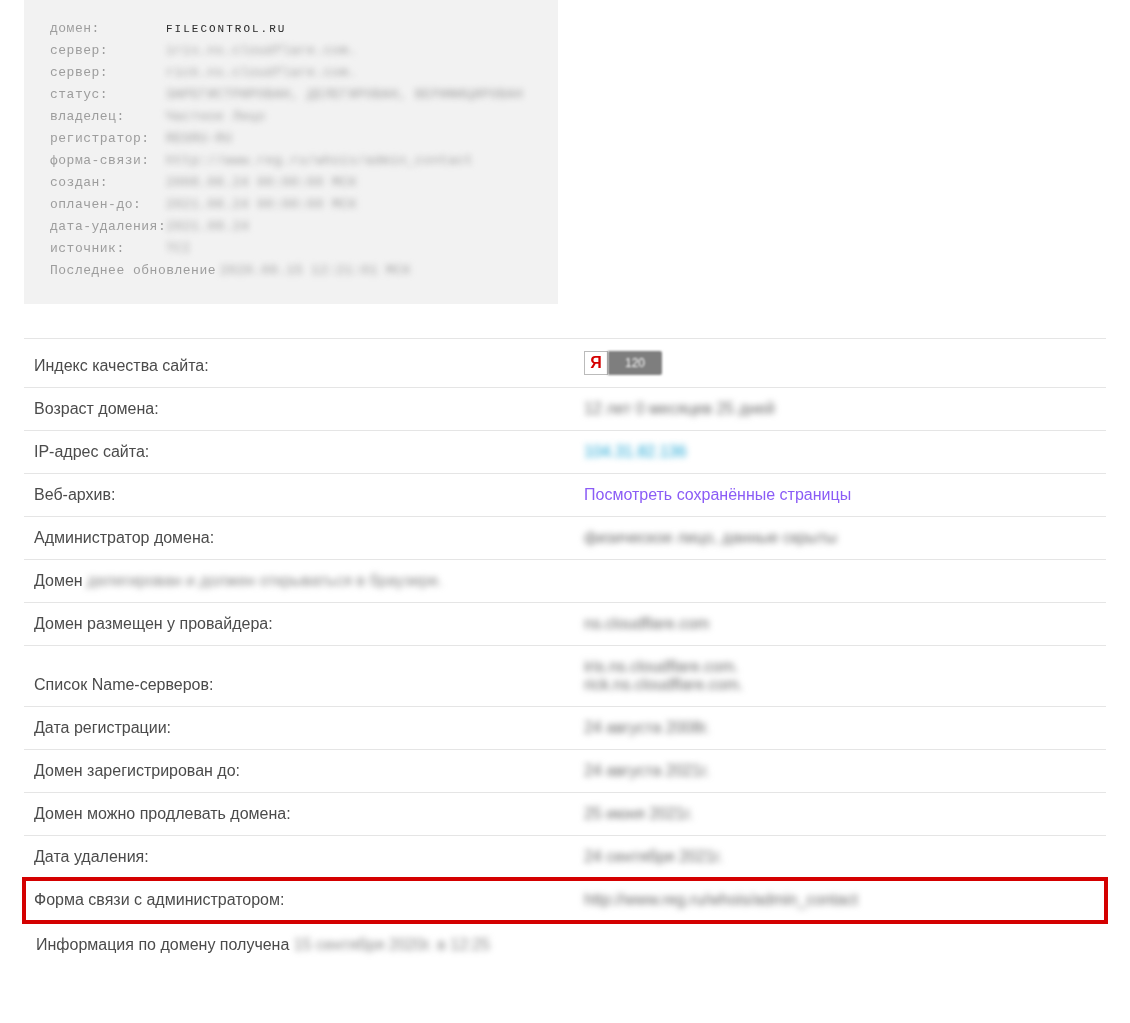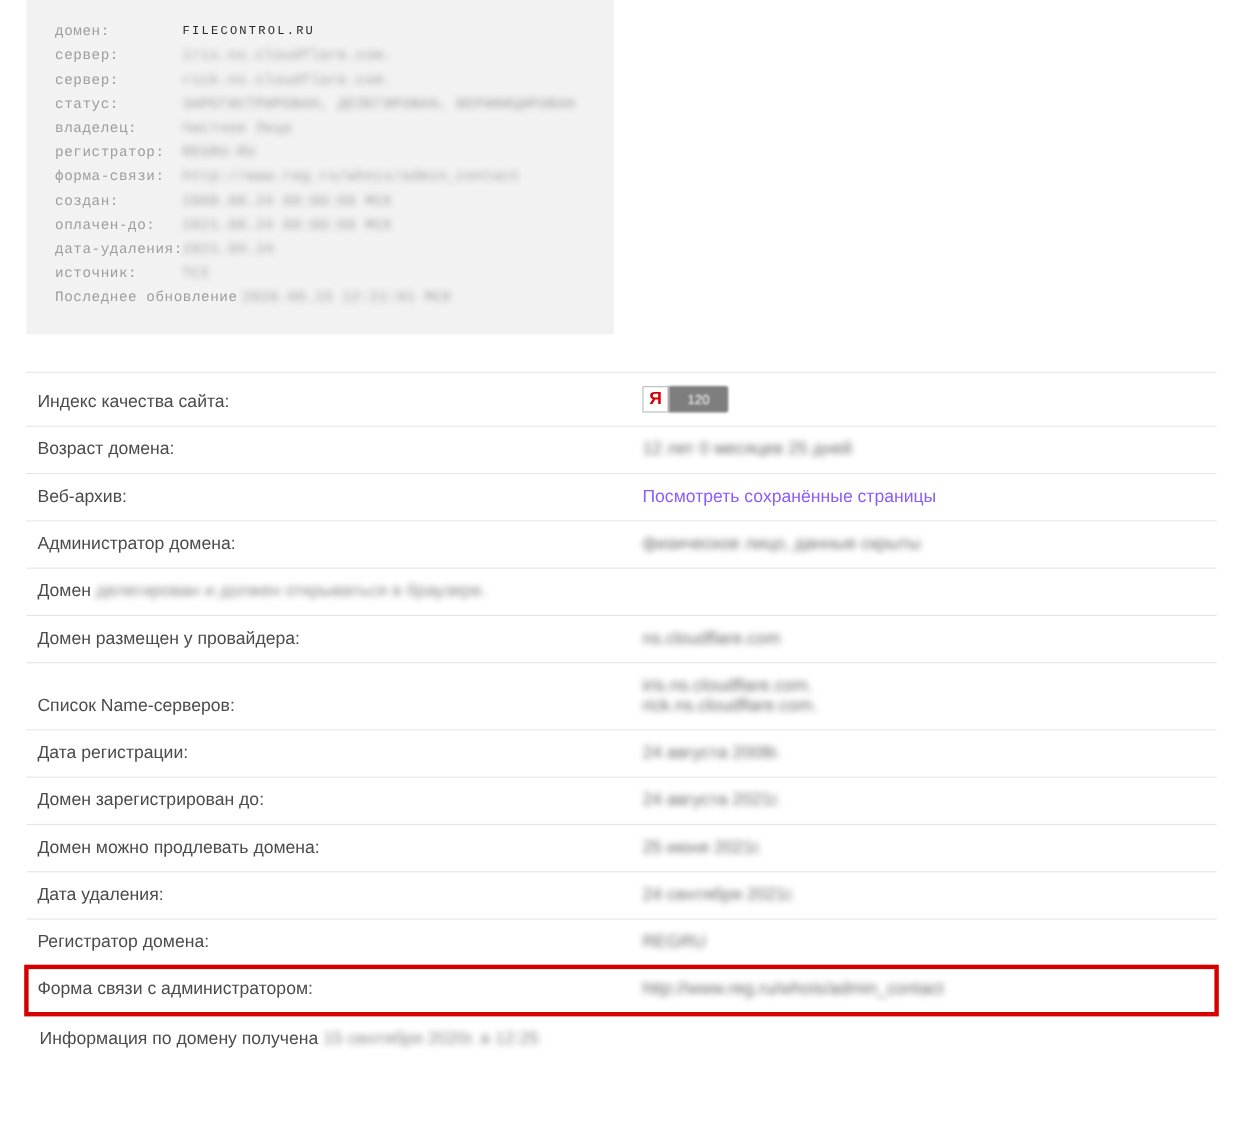--- a/index.html
+++ b/index.html
@@ -94,20 +94,24 @@
           <span class="val">120</span>
         </span>
       </div>
     </div>
 
     <div class="info-row">
       <div class="info-label">Возраст домена:</div>
       <div class="info-value blur">12 лет 0 месяцев 25 дней</div>
     </div>
 
+    <div class="info-row">
+      <div class="info-label">IP-адрес сайта:</div>
+      <div class="info-value linkblur">104.31.82.136</div>
+    </div>
 
     <div class="info-row">
       <div class="info-label">Веб-архив:</div>
       <div class="info-value link">Посмотреть сохранённые страницы</div>
     </div>
 
     <div class="info-row">
       <div class="info-label">Администратор домена:</div>
       <div class="info-value blur">физическое лицо, данные скрыты</div>
     </div>
@@ -144,24 +148,20 @@
     <div class="info-row">
       <div class="info-label">Домен можно продлевать домена:</div>
       <div class="info-value blur">25 июня 2021г.</div>
     </div>
 
     <div class="info-row">
       <div class="info-label">Дата удаления:</div>
       <div class="info-value blur">24 сентября 2021г.</div>
     </div>
 
-    <div class="info-row">
-      <div class="info-label">Регистратор домена:</div>
-      <div class="info-value blur">REGRU</div>
-    </div>
 
     <div class="info-row hl">
       <div class="info-label">Форма связи с администратором:</div>
       <div class="info-value blur">http://www.reg.ru/whois/admin_contact</div>
     </div>
 
   </div>
 
   <div class="footer-line">
     <span>Информация по домену получена </span><span class="blur">15 сентября 2020г. в 12:25</span>

